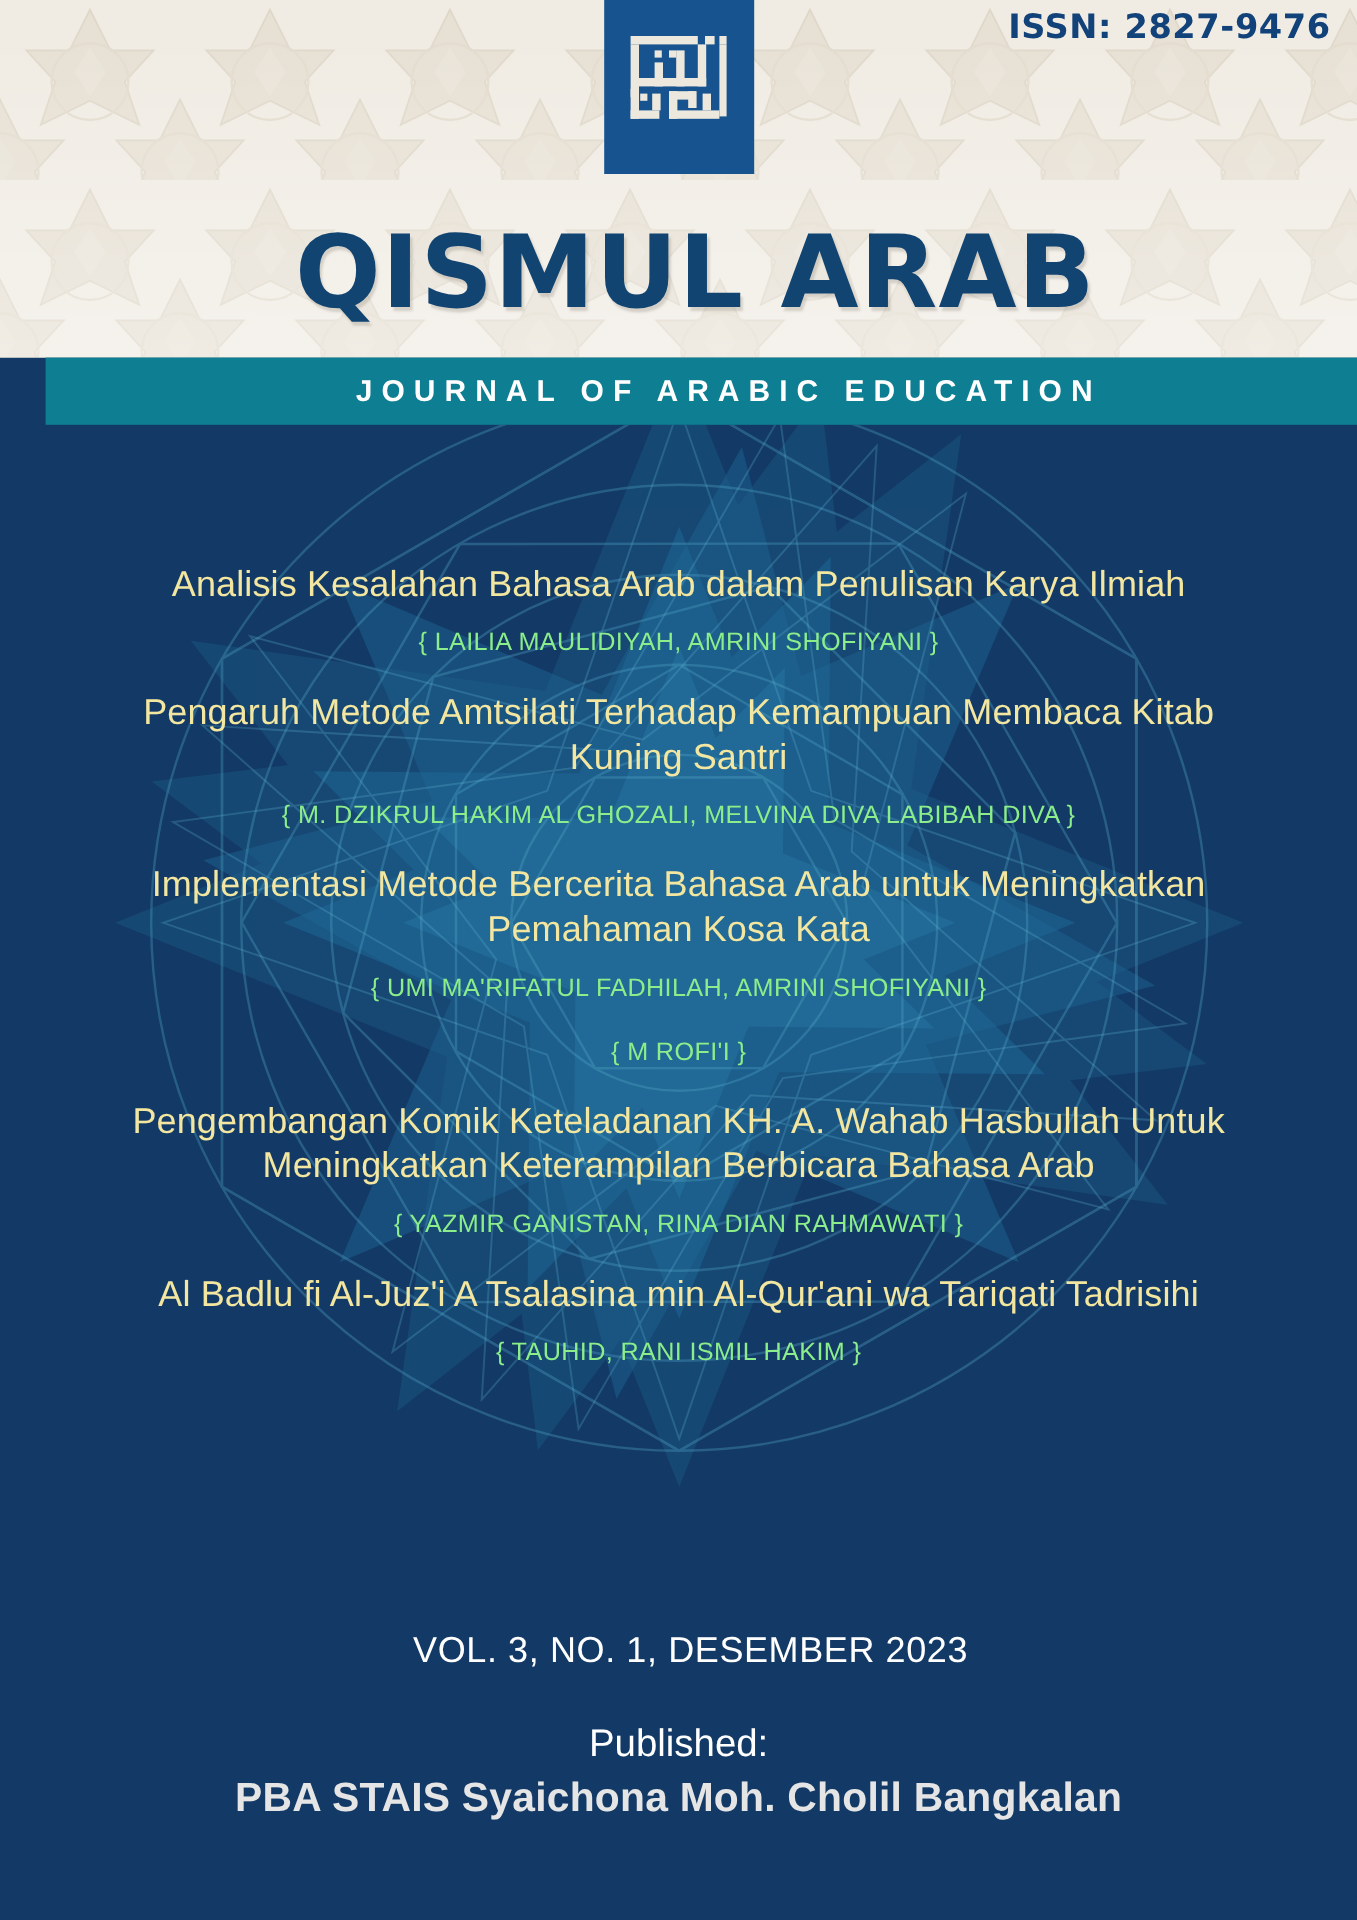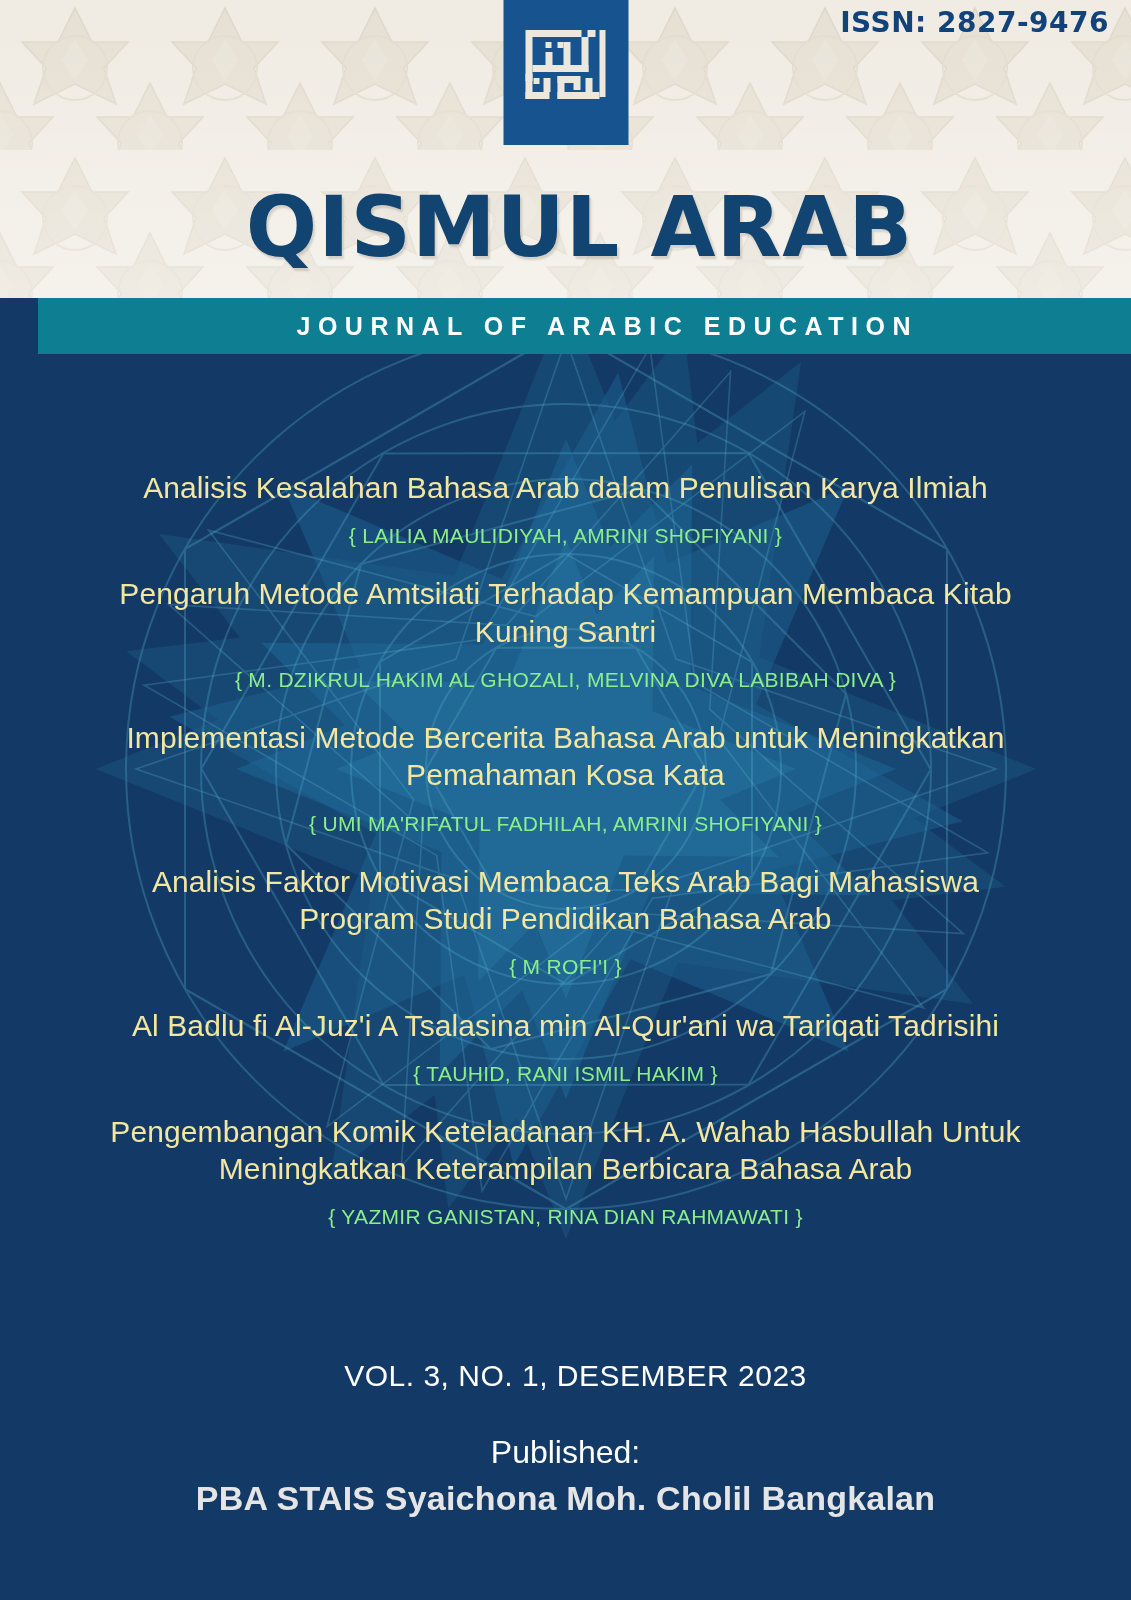--- a/index.html
+++ b/index.html
@@ -348,32 +348,31 @@
         <div class="article-title">Pengaruh Metode Amtsilati Terhadap Kemampuan Membaca Kitab Kuning Santri</div>
         <div class="article-authors">{ M. DZIKRUL HAKIM AL GHOZALI, MELVINA DIVA LABIBAH DIVA }</div>
       </div>
 
       <div class="article">
         <div class="article-title">Implementasi Metode Bercerita Bahasa Arab untuk Meningkatkan Pemahaman Kosa Kata</div>
         <div class="article-authors">{ UMI MA'RIFATUL FADHILAH, AMRINI SHOFIYANI }</div>
       </div>
 
       <div class="article">
-        <div class="article-title">Analisis Faktor Motivasi Membaca Teks Arab Bagi Mahasiswa Program Studi Pendidikan Bahasa Arab</div>
         <div class="article-authors">{ M ROFI'I }</div>
+      </div>
+
+      <div class="article">
+        <div class="article-title">Pengembangan Komik Keteladanan KH. A. Wahab Hasbullah Untuk Meningkatkan Keterampilan Berbicara Bahasa Arab</div>
+        <div class="article-authors">{ YAZMIR GANISTAN, RINA DIAN RAHMAWATI }</div>
       </div>
 
       <div class="article">
         <div class="article-title">Al Badlu fi Al-Juz'i A Tsalasina min Al-Qur'ani wa Tariqati Tadrisihi</div>
         <div class="article-authors">{ TAUHID, RANI ISMIL HAKIM }</div>
-      </div>
-
-      <div class="article">
-        <div class="article-title">Pengembangan Komik Keteladanan KH. A. Wahab Hasbullah Untuk Meningkatkan Keterampilan Berbicara Bahasa Arab</div>
-        <div class="article-authors">{ YAZMIR GANISTAN, RINA DIAN RAHMAWATI }</div>
       </div>
 
     </div>
 
     <div class="volume-line">VOL. 3, NO. 1, DESEMBER 2023</div>
 
     <div class="publisher">
       <div class="published-label">Published:</div>
       <div class="publisher-name">PBA STAIS Syaichona Moh. Cholil Bangkalan</div>
     </div>

